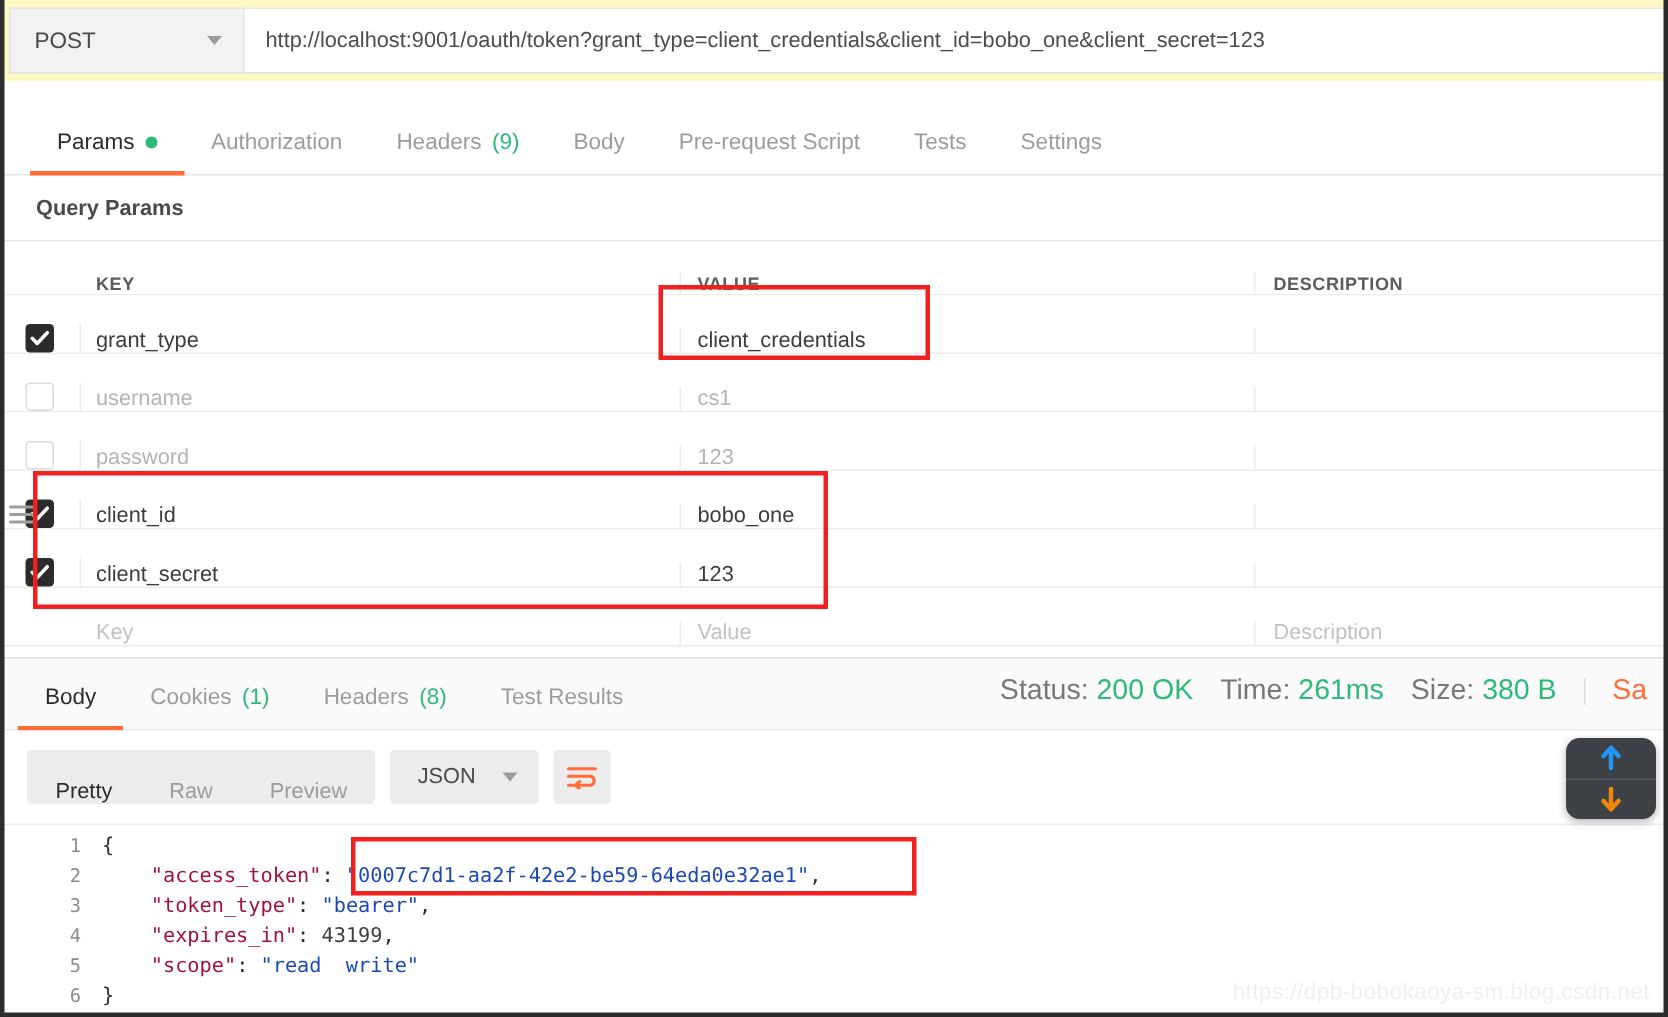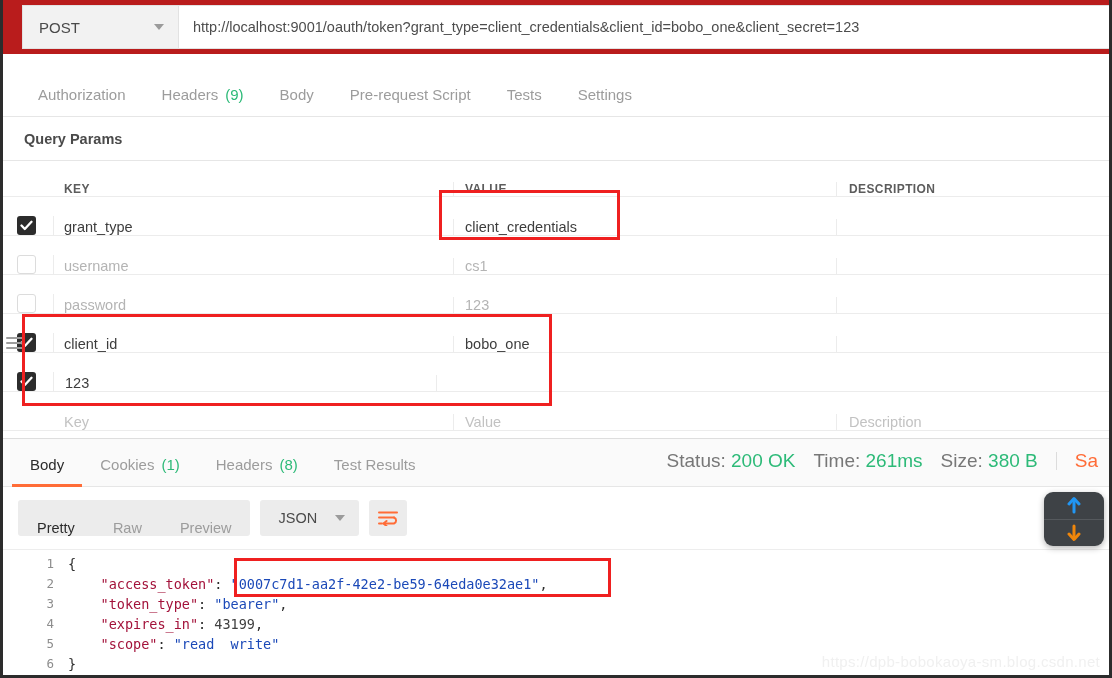--- a/index.html
+++ b/index.html
@@ -8,23 +8,23 @@
     background: #ffffff;
     font-family: "Liberation Sans", sans-serif;
     color: #2c2c2c;
     overflow: hidden;
   }
   #app { position: relative; width: 1112px; height: 678px; }
 
   
   .urlbar {
     position: absolute; left: 0; top: 0; width: 1112px; height: 54px;
-    background: #b91c1c;
+    background: #fef9c3;
     display: flex; align-items: center;
-    padding: 0 0 0 22px;
+    padding: 0 0 0 6px;
   }
   .method-box {
     width: 156px; height: 44px;
     background: #f2f2f2;
     border: 1px solid #e2e2e2;
     border-right: none;
     display: flex; align-items: center; justify-content: space-between;
     padding: 0 14px 0 16px;
     font-size: 15px; color: #4a4a4a;
   }
@@ -285,20 +285,24 @@
     <div class="method-box">
       <span>POST</span>
       <span class="caret-dn"></span>
     </div>
     <div class="url-box">
       <span>http://localhost:9001/oauth/token?grant_type=client_credentials&amp;client_id=bobo_one&amp;client_secret=123</span>
     </div>
   </div>
 
   <div class="req-tabs" id="req-tabs">
+      <div class="tab active">
+        <span>Params</span>
+        <span class="dot"></span>
+      </div>
       <div class="tab">
         <span>Authorization</span>
       </div>
       <div class="tab">
         <span>Headers</span>
         <span class="cnt">(9)</span>
       </div>
       <div class="tab">
         <span>Body</span>
       </div>
@@ -392,20 +396,23 @@
             <span class="cellv"></span>
           </div>
         </div>
         <div class="prow">
           <div class="c-check">
             <div class="cb on">
               <svg width="13" height="11" viewBox="0 0 13 11">
                 <polyline points="1.5,5.5 4.8,9 11.5,1.8" fill="none" stroke="#ffffff" stroke-width="2.3" stroke-linecap="round" stroke-linejoin="round"></polyline>
               </svg>
             </div>
+          </div>
+          <div class="c-key">
+            <span class="cellv">client_secret</span>
           </div>
           <div class="c-val">
             <span class="cellv">123</span>
           </div>
           <div class="c-desc">
             <span class="cellv"></span>
           </div>
         </div>
         <div class="prow">
           <div class="c-check"></div>

